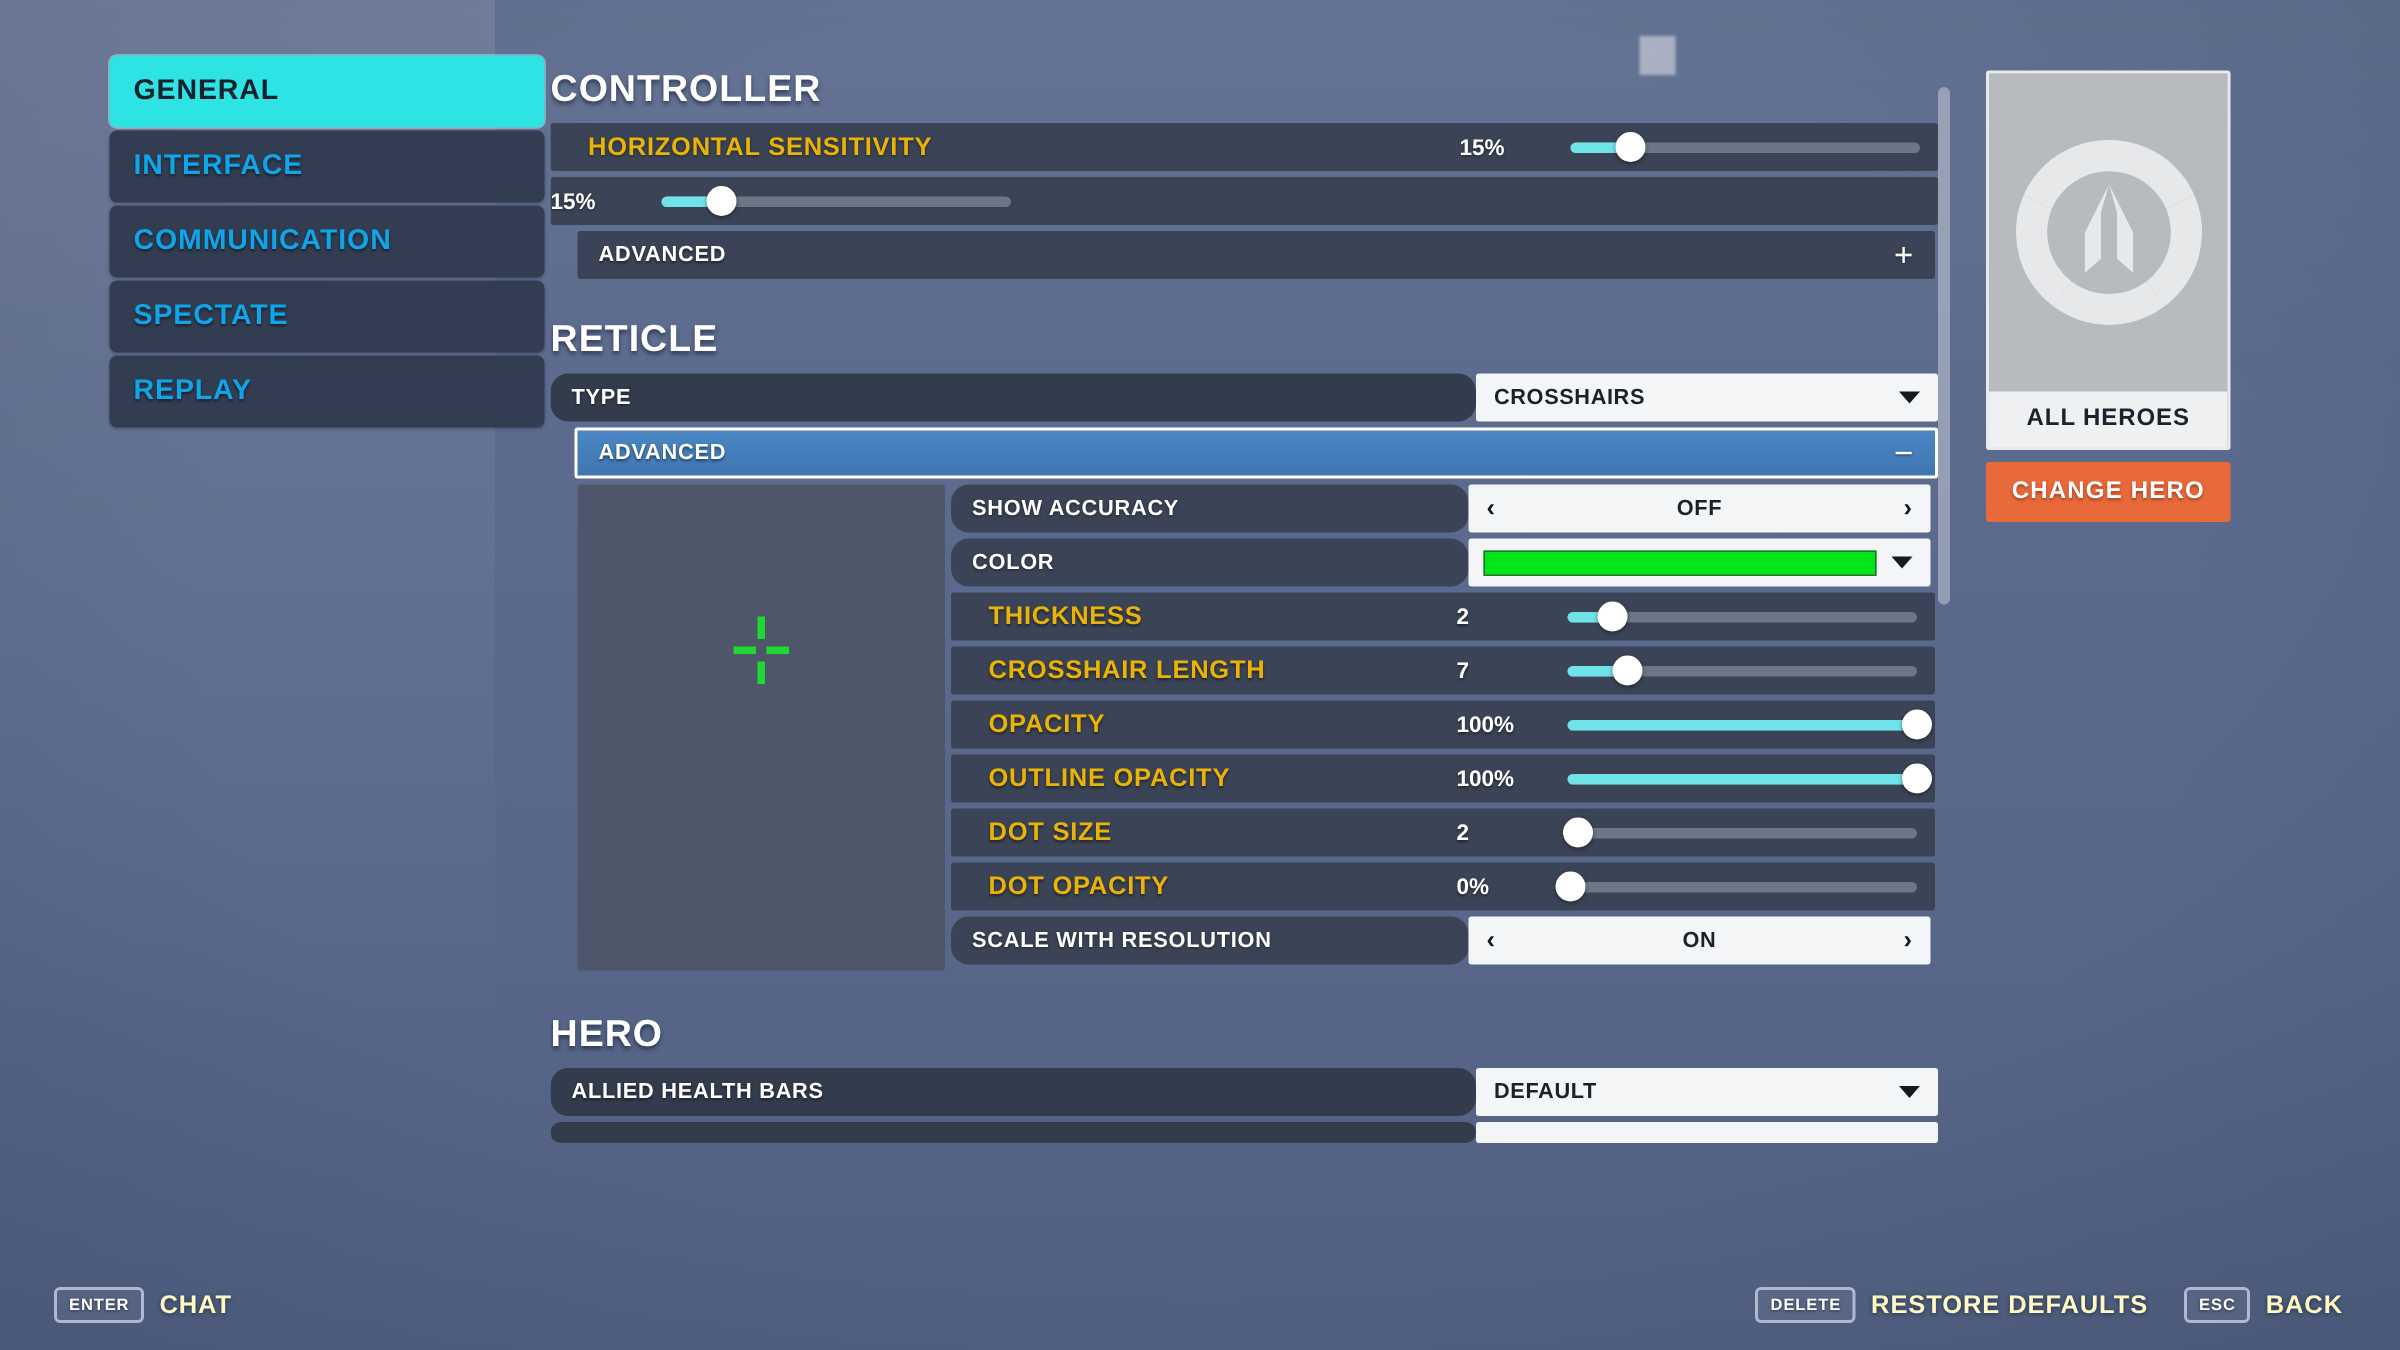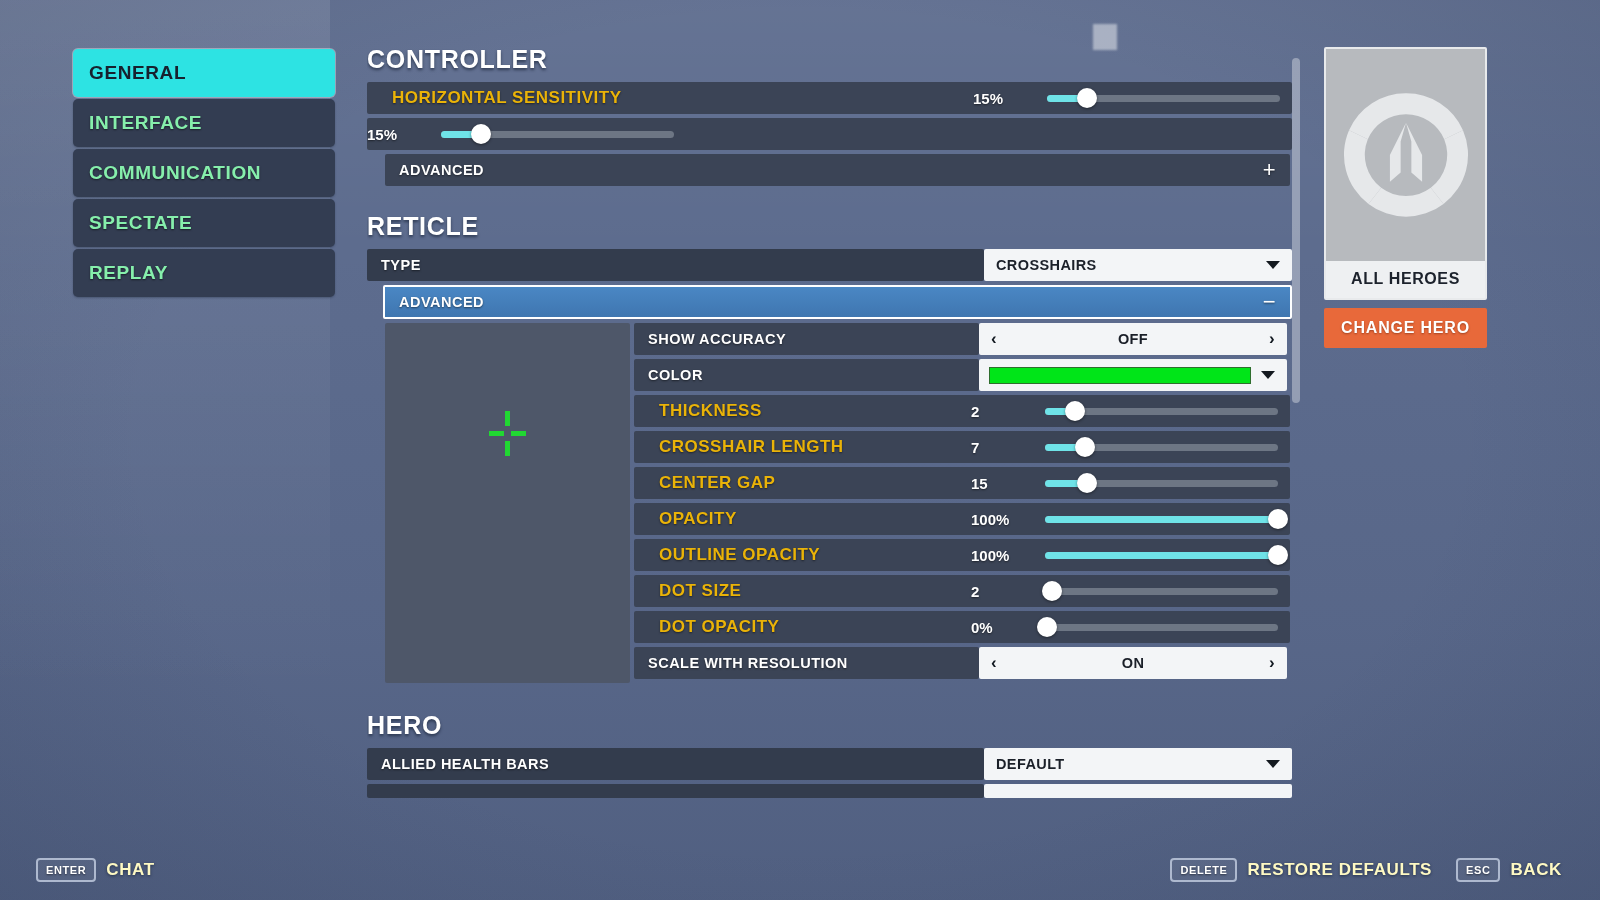--- a/index.html
+++ b/index.html
@@ -33,30 +33,30 @@
     filter: blur(1.2px);
   }
   #left-shade {
     position: absolute; left: 0; top: 0; width: 330px; height: 760px;
     background: linear-gradient(180deg, rgba(255,255,255,0.09), rgba(255,255,255,0.0) 92%);
     border-radius: 0 0 26px 0;
   }
 
   
   #sidebar {
-    position: absolute; left: 73px; top: 49px; width: 262px;
+    position: absolute; left: 73px; top: 37px; width: 290px;
   }
   .nav-item {
     height: 48px;
     border-radius: 5px;
     display: flex; align-items: center;
     padding-left: 16px;
     margin-bottom: 2px;
     background: #333d52;
-    color: #86efac;
+    color: #0ea5e9;
     font-size: 19px;
     font-weight: bold;
     letter-spacing: 0.6px;
     text-shadow: 0 1px 2px rgba(0,0,0,0.55);
     box-shadow: 0 1px 2px rgba(30,40,60,0.35);
   }
   .nav-item.active {
     background: #2de3e3;
     color: #17212e;
     text-shadow: none;
@@ -84,21 +84,21 @@
   }
   .row-label {
     background: #3b4456;
     color: #ffffff;
     font-size: 14.5px;
     font-weight: bold;
     letter-spacing: 0.5px;
     display: flex; align-items: center;
     padding-left: 14px;
     text-shadow: 0 1px 2px rgba(0,0,0,0.5);
-    border-radius: 2px;
+    border-radius: 12px;
     flex: 1 1 auto;
   }
   .row-label.dark { background: #333c4d; }
 
   
   .slider-row {
     position: relative;
     height: 32px;
     margin-bottom: 4px;
     background: #3b4456;
@@ -370,28 +370,20 @@
 
       <div class="slider-row wide-slider">
         <span class="lbl">CROSSHAIR LENGTH</span>
         <span class="val">7</span>
         <span class="track">
           <span class="fill" style="width:17%"></span>
           <span class="knob" style="left:17%"></span>
         </span>
       </div>
 
-      <div class="slider-row wide-slider">
-        <span class="lbl">CENTER GAP</span>
-        <span class="val">15</span>
-        <span class="track">
-          <span class="fill" style="width:18%"></span>
-          <span class="knob" style="left:18%"></span>
-        </span>
-      </div>
 
       <div class="slider-row wide-slider">
         <span class="lbl">OPACITY</span>
         <span class="val">100%</span>
         <span class="track">
           <span class="fill" style="width:100%"></span>
           <span class="knob" style="left:100%"></span>
         </span>
       </div>
 

